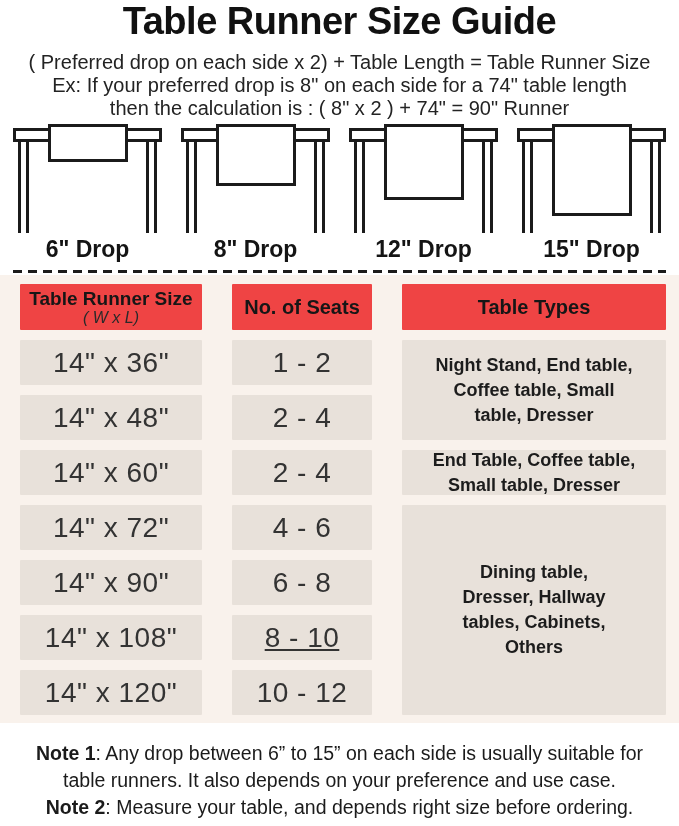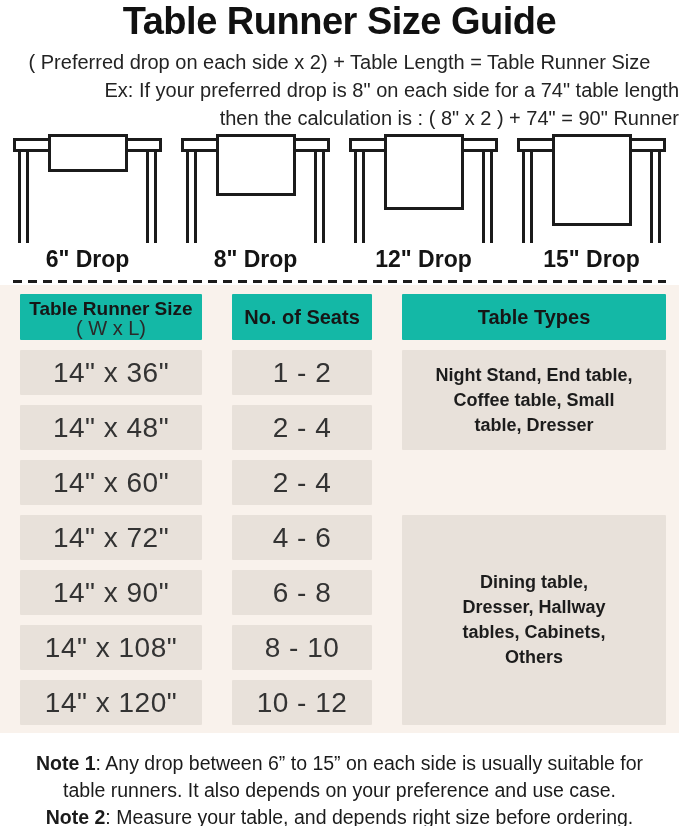--- a/index.html
+++ b/index.html
@@ -3,42 +3,42 @@
 <meta charset="utf-8">
 <style>
   * { margin:0; padding:0; box-sizing:border-box; }
   body {
     width:679px; height:826px; overflow:hidden;
     background:#ffffff; color:#1e1e1e;
     font-family:"Liberation Sans", sans-serif;
   }
   .title { text-align:center; font-size:38px; font-weight:800; letter-spacing:-0.5px; color:#111; }
   .formula { margin-top:8px; text-align:center; font-size:20px; color:#232323; }
-  .ex-line { margin-top:5px; text-align:right; font-size:20px; color:#232323; }
+  .ex-line { text-align:center; font-size:20px; color:#232323; }
 
   .figs { display:flex; gap:19px; padding:2px 13px 0; height:114px; }
   .fig { position:relative; flex:1; }
   .tabletop { position:absolute; left:0; right:0; top:6px; height:14px; background:#fff; border:3px solid #1b1b1b; }
   .leg { position:absolute; top:20px; width:11px; height:91px; border-left:3px solid #1b1b1b; border-right:3px solid #1b1b1b; }
   .leg.left { left:5px; }
   .leg.right { right:5px; }
   .runner { position:absolute; top:2px; left:50%; transform:translateX(-50%); width:80px; background:#fff; border:3px solid #1b1b1b; }
 
   .drop-labels { display:flex; gap:19px; padding:0 13px; margin-top:2px; }
   .drop-label { flex:1; text-align:center; font-size:23px; font-weight:700; color:#141414; }
 
   .dashline { height:3px; margin:7px 13px 0; background:repeating-linear-gradient(90deg,#1b1b1b 0 9px,transparent 9px 15px); }
 
   .panel { margin-top:2px; background:#f9f2ec; padding:9px 0 8px; }
   .grid { display:grid; grid-template-columns:182px 140px 264px; grid-template-rows:46px repeat(7,45px); gap:10px 30px; margin-left:20px; }
   .cell { display:flex; flex-direction:column; align-items:center; justify-content:center; text-align:center; border-radius:1px; }
-  .hdr { background:#14b8a6; }
+  .hdr { background:#ef4444; }
   .data { background:#e8e1da; }
   .h-main { font-size:19px; font-weight:700; color:#161616; line-height:21px; }
-  .h-sub { font-size:20px; font-weight:400; color:#2a2a2a; line-height:18px; }
+  .h-sub { font-size:16px; font-weight:400; color:#2a2a2a; line-height:18px;font-style:italic; }
   .h-single { font-size:20px; font-weight:700; color:#161616; }
   .num { font-size:28px; font-weight:400; color:#333; letter-spacing:0.5px; }
   .types { font-size:18px; font-weight:700; color:#1c1c1c; line-height:25px; white-space:pre-line; padding:0 24px; }
   .c3 { grid-column:3; }
   .span2 { grid-row:2 / span 2; }
   .row4 { grid-row:4; }
   .span4 { grid-row:5 / span 4; }
 
   .notes { margin-top:17px; text-align:center; font-size:19.5px; line-height:27px; color:#1b1b1b; }
   .note-label { font-weight:700; }
@@ -105,33 +105,35 @@
     <div class="cell data num" style="grid-column:2; grid-row:2;">1 - 2</div>
     <div class="cell data types c3 span2">Night Stand, End table,
 Coffee table, Small
 table, Dresser</div>
 
     <div class="cell data num" style="grid-column:1; grid-row:3;">14" x 48"</div>
     <div class="cell data num" style="grid-column:2; grid-row:3;">2 - 4</div>
 
     <div class="cell data num" style="grid-column:1; grid-row:4;">14" x 60"</div>
     <div class="cell data num" style="grid-column:2; grid-row:4;">2 - 4</div>
+    <div class="cell data types c3 row4">End Table, Coffee table,
+Small table, Dresser</div>
 
     <div class="cell data num" style="grid-column:1; grid-row:5;">14" x 72"</div>
     <div class="cell data num" style="grid-column:2; grid-row:5;">4 - 6</div>
     <div class="cell data types c3 span4">Dining table,
 Dresser, Hallway
 tables, Cabinets,
 Others</div>
 
     <div class="cell data num" style="grid-column:1; grid-row:6;">14" x 90"</div>
     <div class="cell data num" style="grid-column:2; grid-row:6;">6 - 8</div>
 
     <div class="cell data num" style="grid-column:1; grid-row:7;">14" x 108"</div>
-    <div class="cell data num" style="grid-column:2; grid-row:7;">8 - 10</div>
+    <div class="cell data num" style="grid-column:2; grid-row:7;text-decoration:underline;">8 - 10</div>
 
     <div class="cell data num" style="grid-column:1; grid-row:8;">14" x 120"</div>
     <div class="cell data num" style="grid-column:2; grid-row:8;">10 - 12</div>
   </div>
 </div>
 
 <div class="notes">
   <p><span class="note-label">Note 1</span><span class="note-text">: Any drop between 6” to 15” on each side is usually suitable for
 table runners. It also depends on your preference and use case.</span></p>
   <p><span class="note-label">Note 2</span><span class="note-text">: Measure your table, and depends right size before ordering.</span></p>

